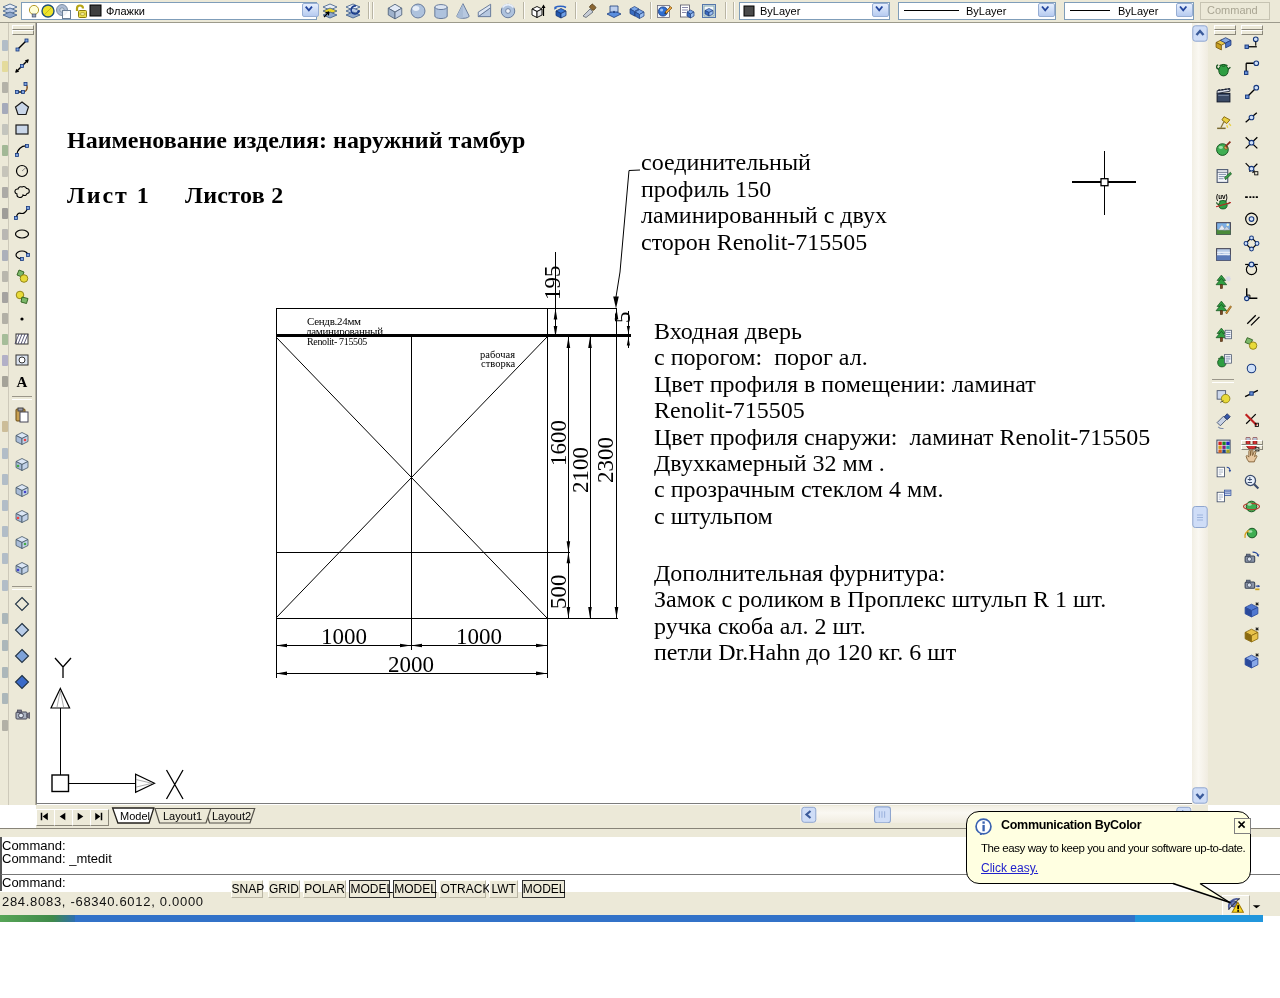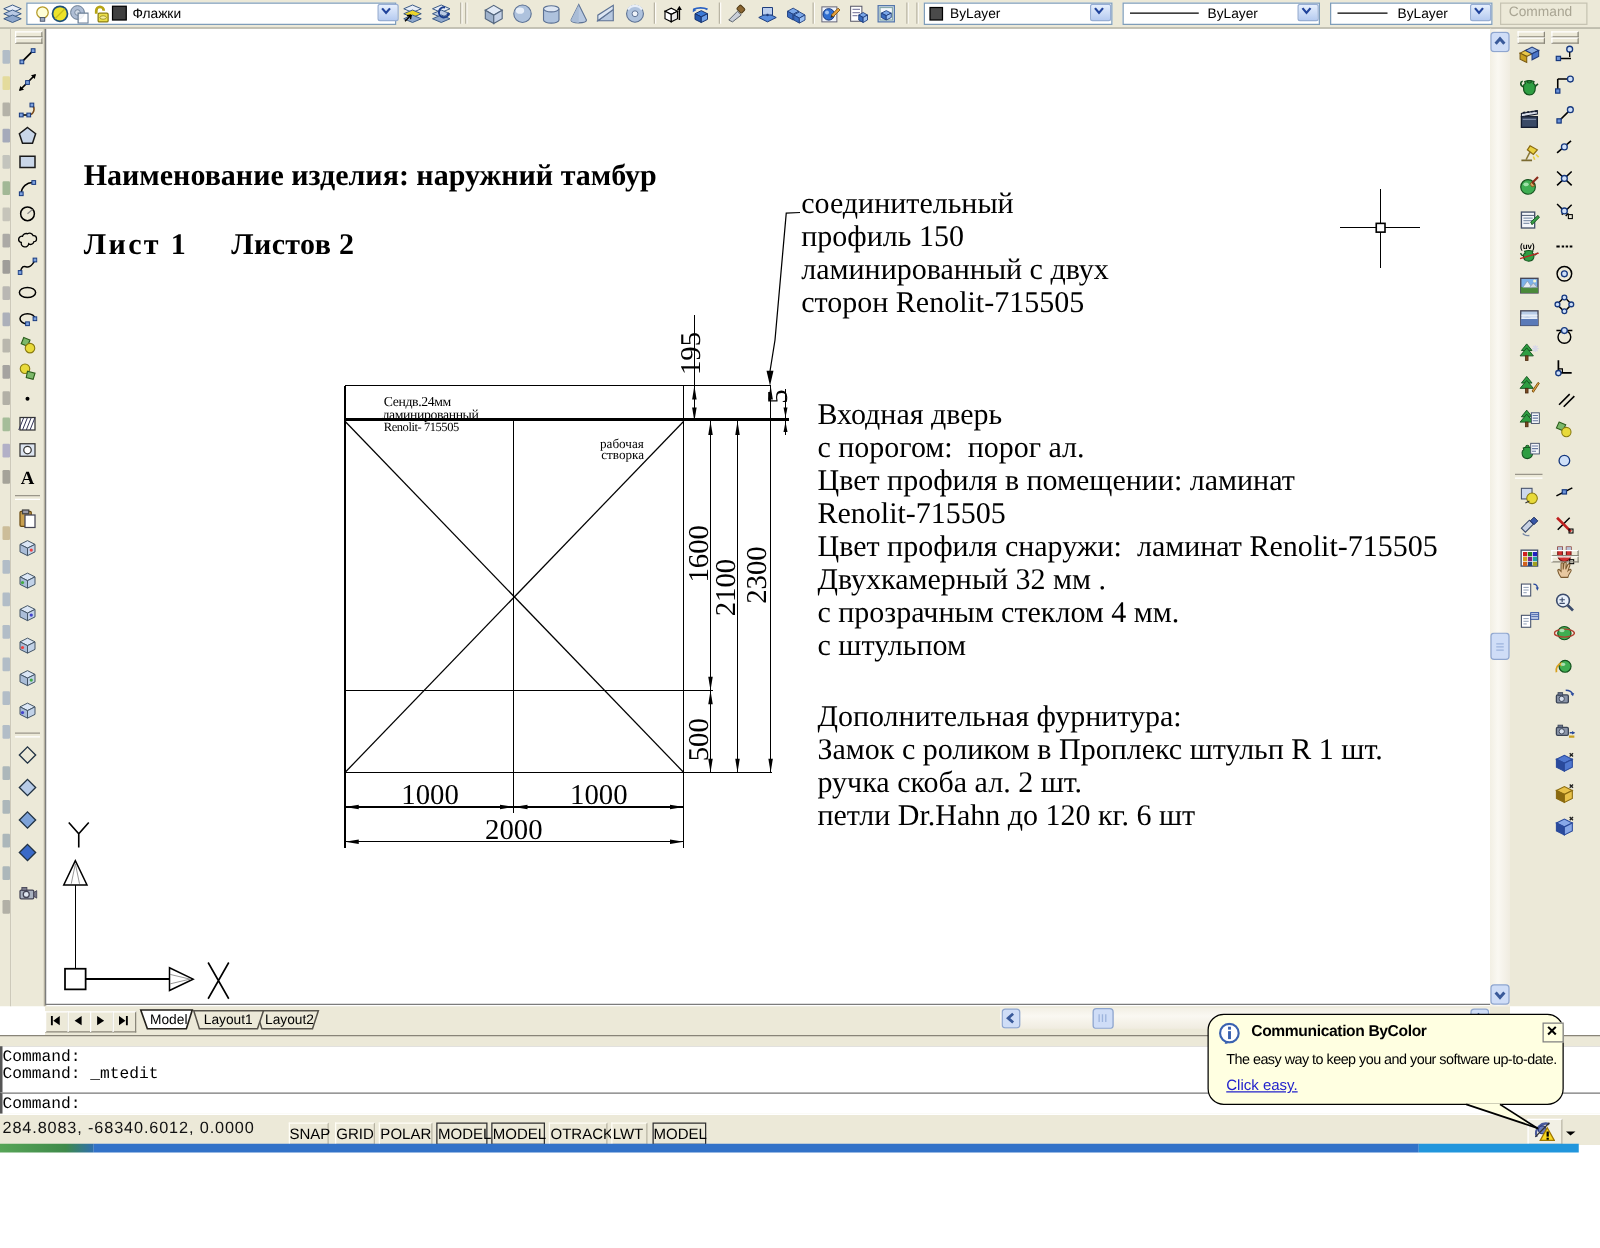--- a/index.html
+++ b/index.html
@@ -5,24 +5,24 @@
 html,body{margin:0;padding:0}
 body{font-family:"Liberation Sans",sans-serif;background:#fff}
 #root{position:relative;width:1280px;height:998px;background:#fff;overflow:hidden}
 .abs{position:absolute}
 .tb{position:absolute;background:#ece9d8}
 svg.abs{display:block}
 .vsep{position:absolute;top:2px;height:17px;width:0;border-left:1px solid #b9b5a4;border-right:1px solid #fdfcf8}
 .combo{position:absolute;top:2px;height:16px;background:#fff;border:1px solid #7f9db9;font-size:11px;color:#000}
 .dd{position:absolute;right:1px;top:1px;width:15px;height:12px;background:linear-gradient(#e6effd,#b6cbf0);border:1px solid #97aed4;border-radius:2px}
 .ctext{position:absolute;top:1px;font-size:11px;color:#000;white-space:pre}
-.sb{position:absolute;top:898px;height:16px;font-size:12px;line-height:16px;color:#000;background:#ece9d8}
+.sb{position:absolute;top:880px;height:16px;font-size:12px;line-height:16px;text-align:center;color:#000;background:#ece9d8}
 .sb.on{border:1px solid #2f2f2f}
 .sb.off{border:1px solid;border-color:#fffef6 #b8b4a3 #b8b4a3 #fffef6}
-.mono{font-family:Liberation Mono, monospace}
+.mono{font-family:Liberation Sans, sans-serif}
 </style>
 </head>
 <body>
 <div id="root">
 
 <div class="tb" style="left:0;top:0;width:1280px;height:22px;border-bottom:1px solid #9c9a8c"></div>
 
 <svg class="abs" style="left:2px;top:3px" width="16" height="16" viewBox="0 0 16 16">
       <polygon points="1,4 8,1 15,4 8,7" fill="#e7edf7" stroke="#3b5a86" stroke-width="0.8"></polygon>
       <polygon points="1,8 8,5 15,8 8,11" fill="#b9c9e4" stroke="#3b5a86" stroke-width="0.8"></polygon>

